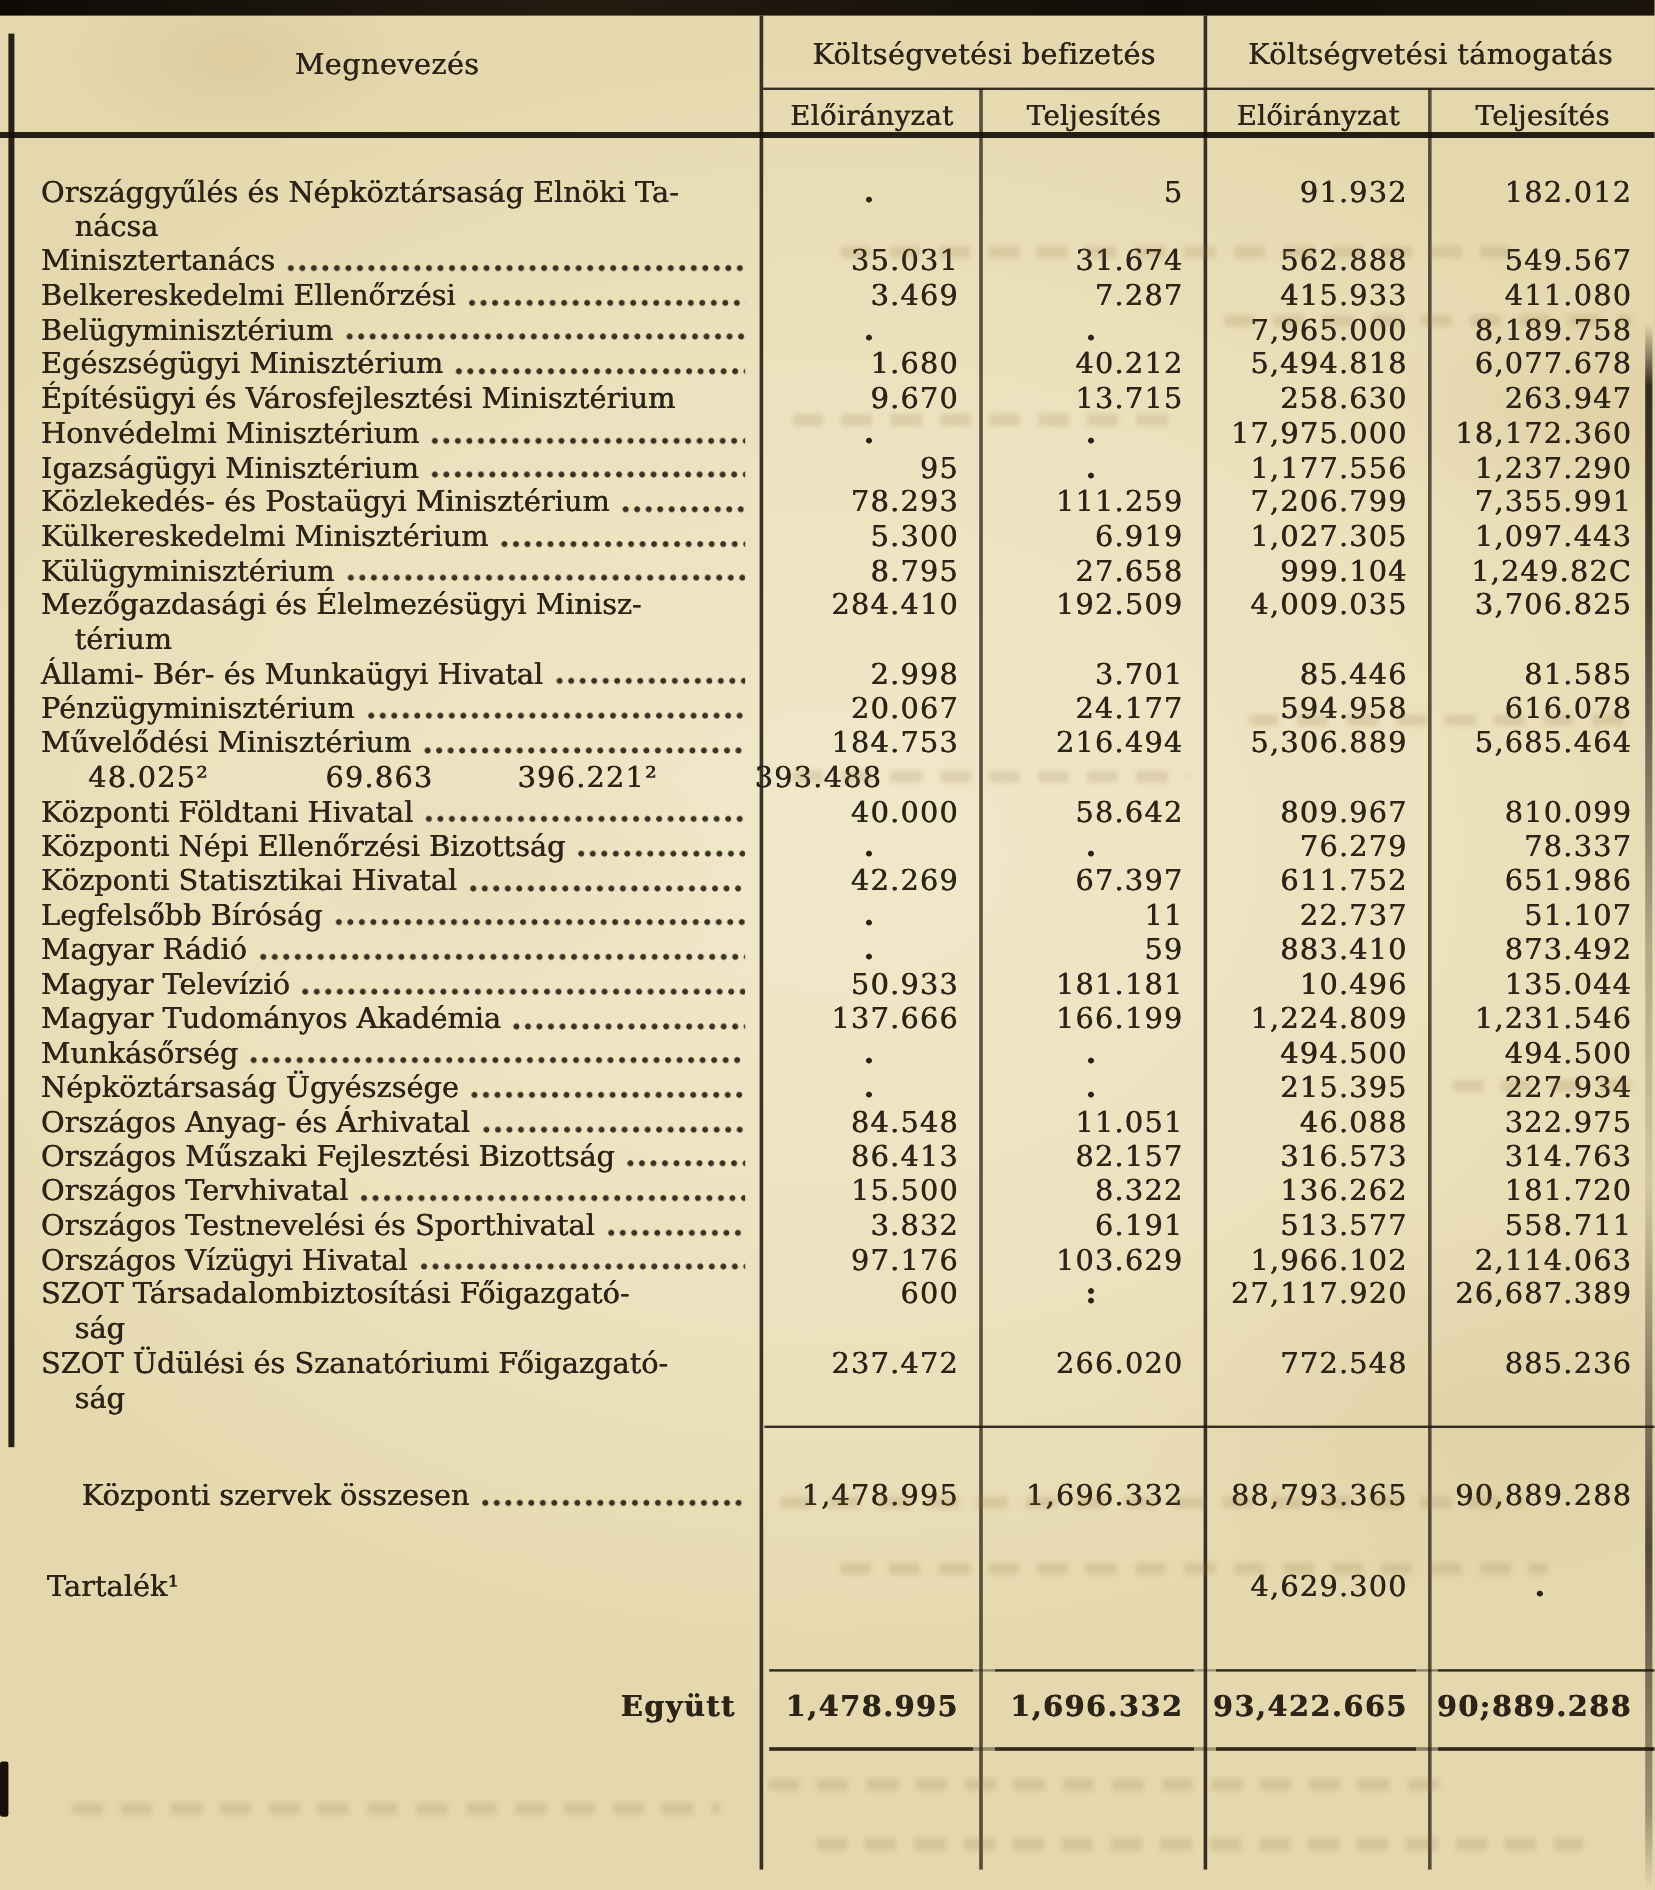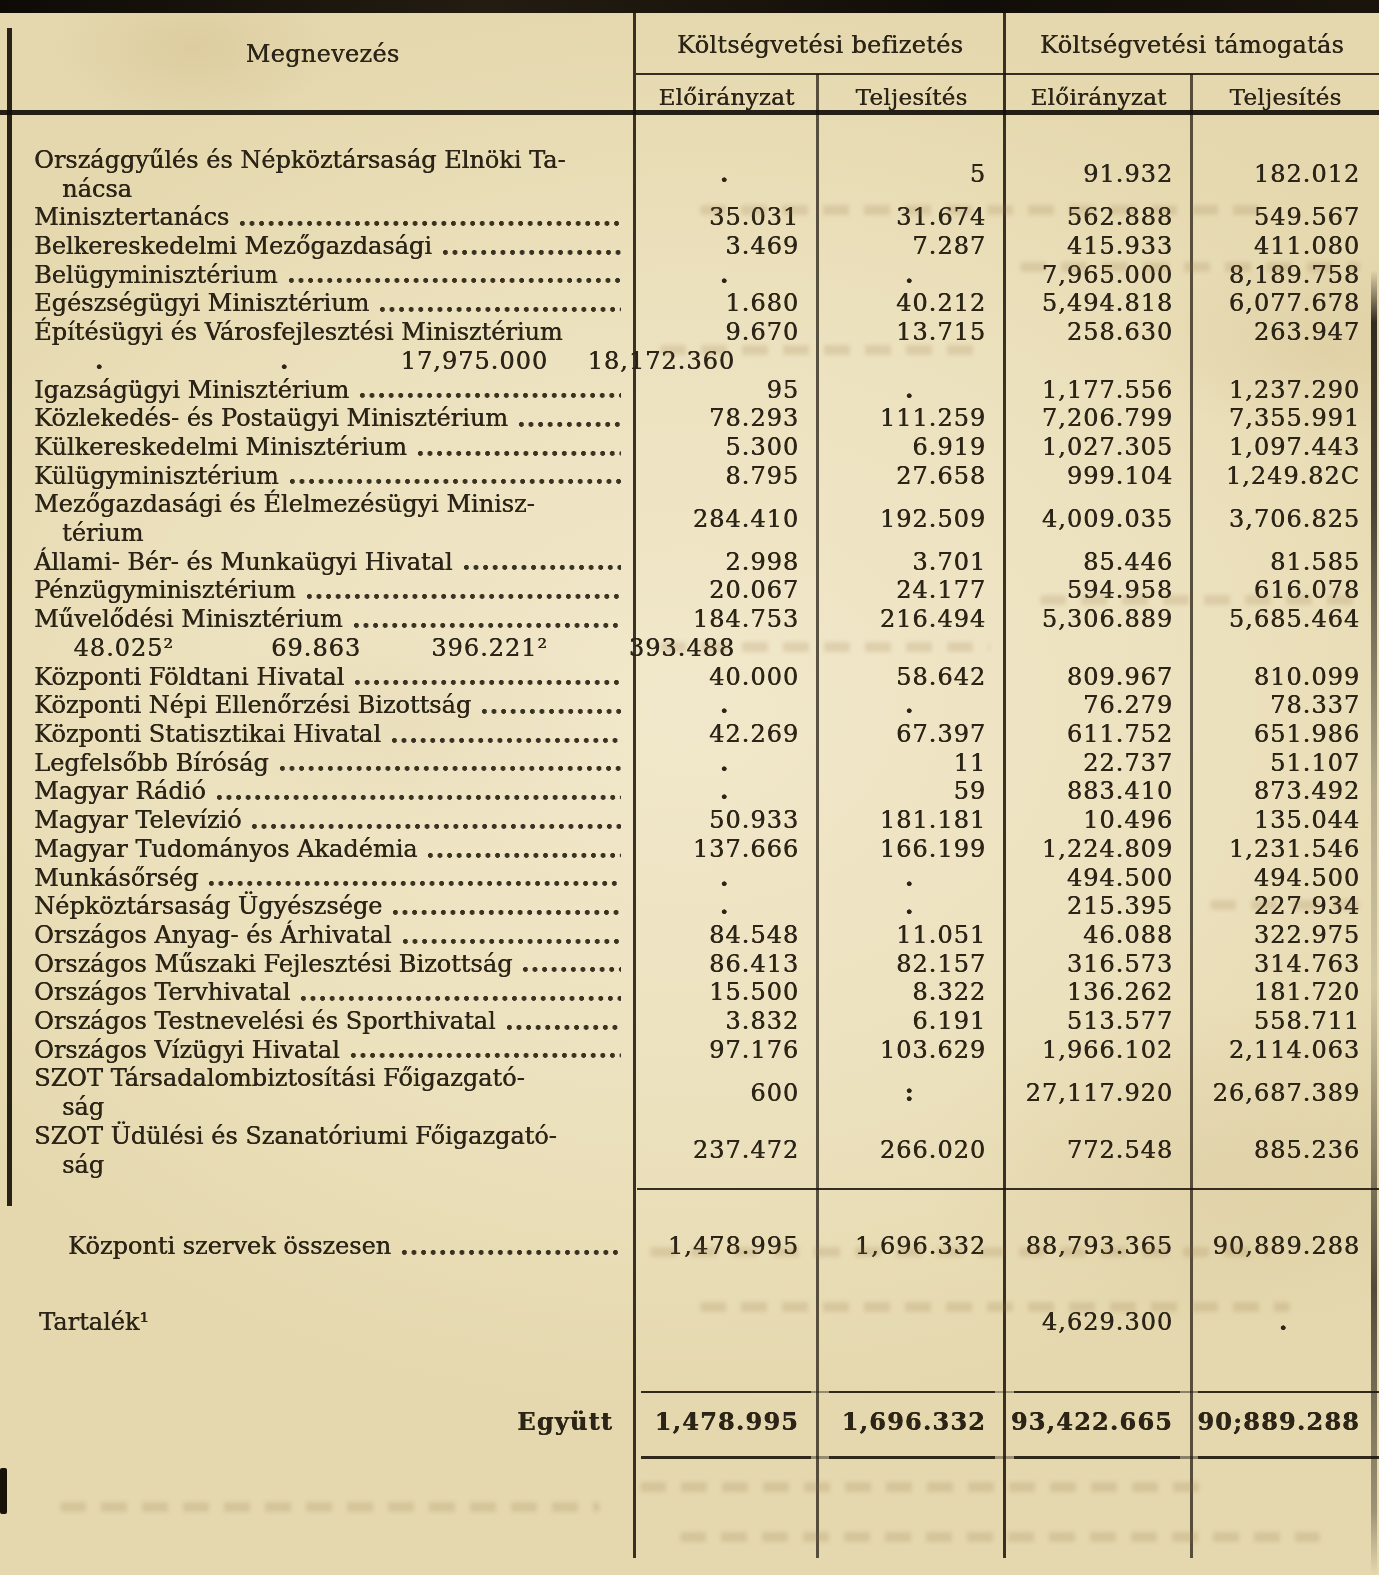--- a/index.html
+++ b/index.html
@@ -48,21 +48,21 @@
   .subhdr{font-size:23px;}
   #hdr-s1{left:636px;width:181px;top:84px;}
   #hdr-s2{left:819px;width:185px;top:84px;}
   #hdr-s3{left:1006px;width:185px;top:84px;}
   #hdr-s4{left:1192px;width:187px;top:84px;}
   
   #body-rows{position:absolute;left:10px;top:146px;width:1369px;}
   #totals-rows{position:absolute;left:10px;top:1232px;width:1369px;}
   #totals-rows .trow + .trow{margin-top:47px;}
   #grand-row{position:absolute;left:10px;top:1408px;width:1369px;}
-  .trow{display:flex;align-items:center;}
+  .trow{display:flex;align-items:flex-start;}
   .namecell{width:625px;box-sizing:border-box;padding-left:24px;display:flex;
     flex-direction:column;justify-content:flex-end;}
   .nline{display:flex;align-items:baseline;height:var(--lh);line-height:var(--lh);white-space:nowrap;}
   .nline.cont{margin-left:28px;flex-direction:column;}
   .ind-lg .nline{margin-left:34px;}
   .ind-sm .nline{margin-left:5px;flex-direction:column;}
   .right .nline{justify-content:flex-end;padding-right:22px;}
   .ntext,.num,.dotval{text-shadow:.45px 0 0 currentColor;}
   .ntext{font-size:24px;}
   .leader{flex:1 1 auto;height:7px;margin:0 14px 5px 10px;align-self:flex-end;
@@ -156,21 +156,21 @@
         <div class="cell c2">
           <span class="num">562.888</span>
         </div>
         <div class="cell c3">
           <span class="num">549.567</span>
         </div>
       </div>
       <div class="trow">
         <div class="namecell">
           <div class="nline">
-            <span class="ntext">Belkereskedelmi Mezőgazdasági</span>
+            <span class="ntext">Belkereskedelmi Ellenőrzési</span>
             <span class="leader"></span>
           </div>
         </div>
         <div class="cell c0">
           <span class="num">3.469</span>
         </div>
         <div class="cell c1">
           <span class="num">7.287</span>
         </div>
         <div class="cell c2">
@@ -233,20 +233,26 @@
           <span class="num">13.715</span>
         </div>
         <div class="cell c2">
           <span class="num">258.630</span>
         </div>
         <div class="cell c3">
           <span class="num">263.947</span>
         </div>
       </div>
       <div class="trow">
+        <div class="namecell">
+          <div class="nline">
+            <span class="ntext">Honvédelmi Minisztérium</span>
+            <span class="leader"></span>
+          </div>
+        </div>
         <div class="cell c0">
           <span class="dotval">.</span>
         </div>
         <div class="cell c1">
           <span class="dotval">.</span>
         </div>
         <div class="cell c2">
           <span class="num">17,975.000</span>
         </div>
         <div class="cell c3">

